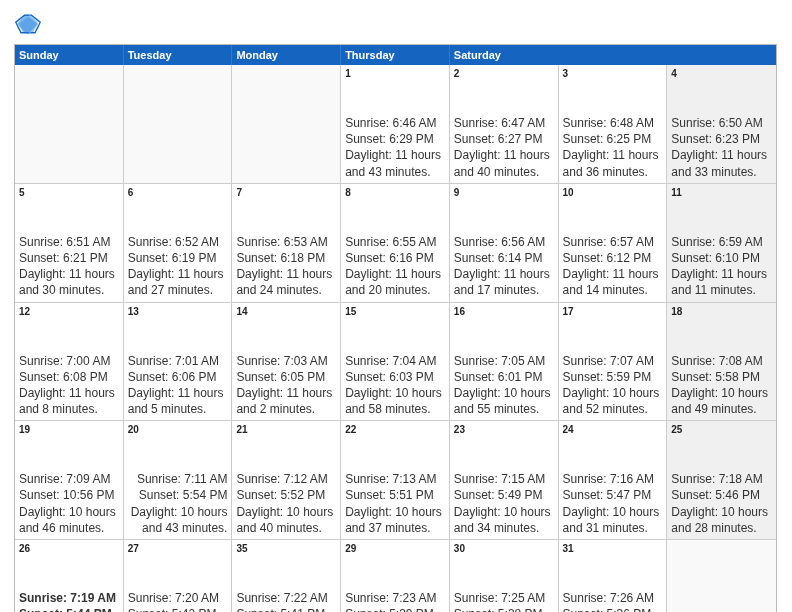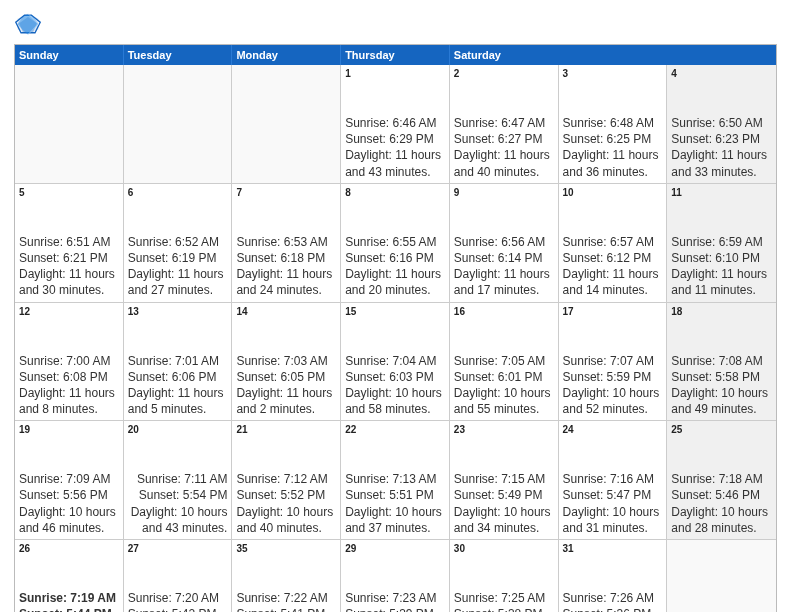--- a/index.html
+++ b/index.html
@@ -282,21 +282,21 @@
             <div class="day-info" style="white-space: pre-line;">Sunrise: 7:08 AM
 Sunset: 5:58 PM
 Daylight: 10 hours
 and 49 minutes.</div>
           </div>
         </div>
         <div class="week-row">
           <div class="day-cell">
             <div class="day-num">19</div>
             <div class="day-info" style="white-space: pre-line;">Sunrise: 7:09 AM
-Sunset: 5:56 PM
+Sunset: 10:56 PM
 Daylight: 10 hours
 and 46 minutes.</div>
           </div>
           <div class="day-cell">
             <div class="day-num">20</div>
             <div class="day-info" style="white-space: pre-line; text-align: right;">Sunrise: 7:11 AM
 Sunset: 5:54 PM
 Daylight: 10 hours
 and 43 minutes.</div>
           </div>

